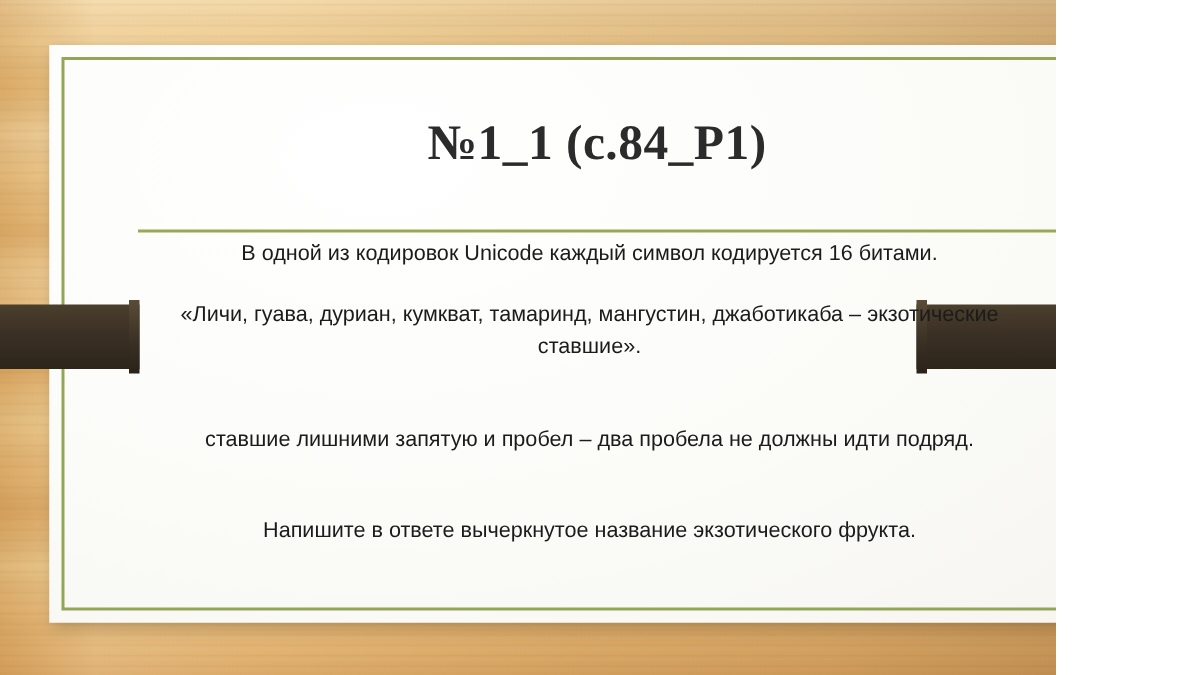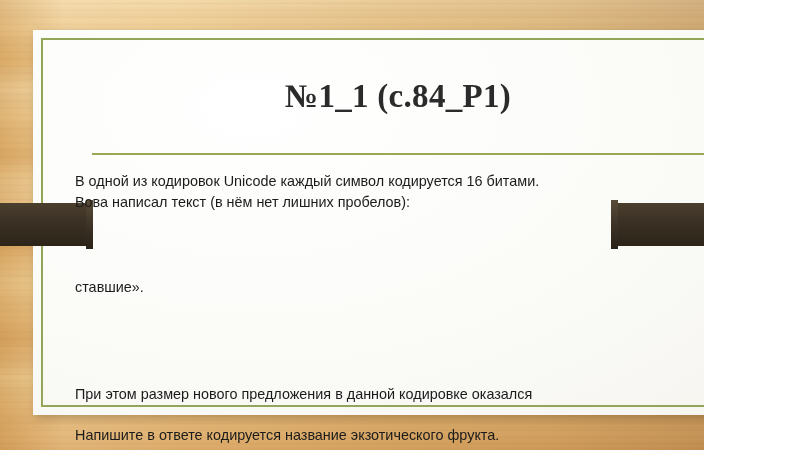--- a/index.html
+++ b/index.html
@@ -152,21 +152,21 @@
   .body-block {
     position: absolute;
     left: 63px;
     top: 159px;
     width: 660px;
     color: #1b1b1b;
     font-family: "Liberation Sans", sans-serif;
     font-size: 14.4px;
     line-height: 20.6px;
   }
-  .para { margin: 12px; }
+  .para { margin: 0; text-align: center; }
   .spacer-line { height: 20.6px; }
   .line { white-space: nowrap; }
 </style>
 </head>
 <body>
 
 <div id="slide">
 
   <div class="wood-base"></div>
   <div class="wood-grain"></div>
@@ -182,35 +182,34 @@
   <div class="ribbon-cap ribbon-cap-right"></div>
 
   <div class="title">№1_1 (с.84_Р1)</div>
 
   <div class="divider"></div>
 
   <div class="body-block">
 
     <p class="para">
       <span class="line">В одной из кодировок Unicode каждый символ кодируется 16 битами.</span><br>
-      <span class="line">Вова написал текст (в нём нет лишних пробелов):</span>
+    </p>
+
+    <div class="spacer-line"></div>
+
+    <p class="para">
+      <span class="line">«Личи, гуава, дуриан, кумкват, тамаринд, мангустин, джаботикаба – экзотические</span><br>
+      <span class="line">ставшие».</span>
     </p>
 
     <div class="spacer-line"></div>
 
     <p class="para">
       <br>
-      <span class="line">ставшие».</span>
-    </p>
-
-    <div class="spacer-line"></div>
-
-    <p class="para">
+      <span class="line">ставшие лишними запятую и пробел – два пробела не должны идти подряд.</span><br>
       <br>
       <br>
-      <span class="line">При этом размер нового предложения в данной кодировке оказался</span><br>
-      <br>
-      <span class="line">Напишите в ответе кодируется название экзотического фрукта.</span>
+      <span class="line">Напишите в ответе вычеркнутое название экзотического фрукта.</span>
     </p>
 
   </div>
 
 </div>
 
 </body></html>

